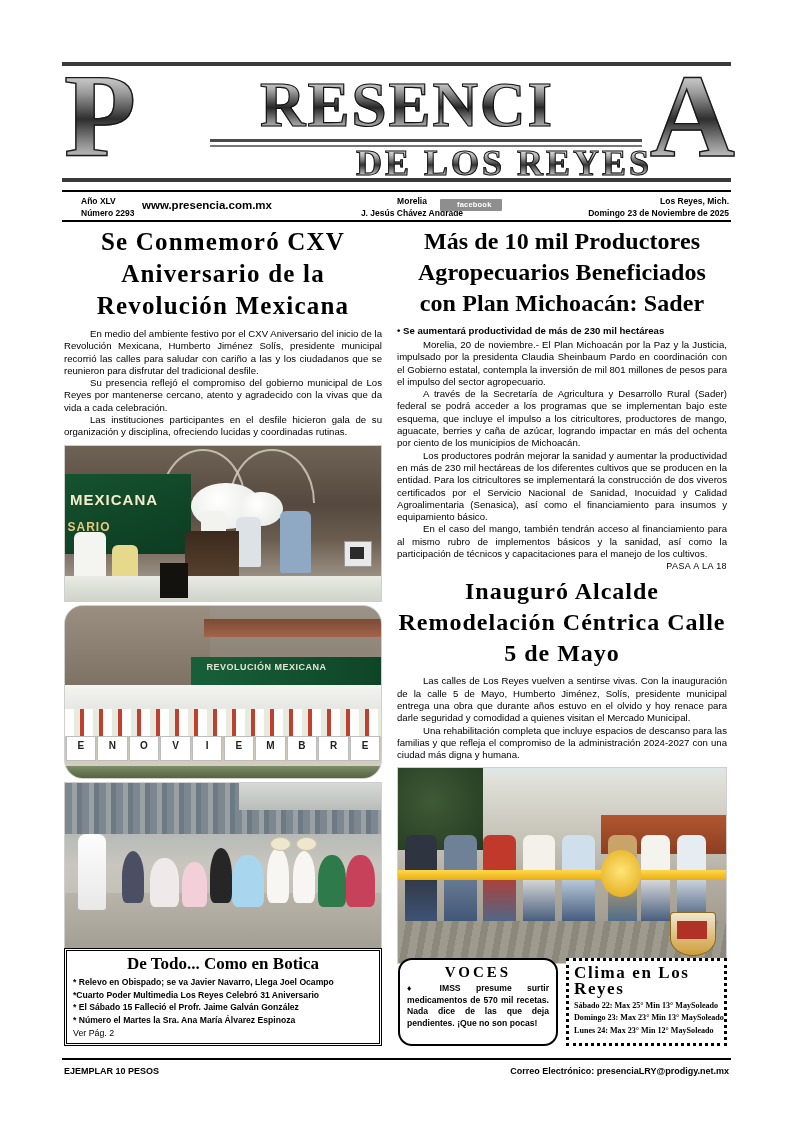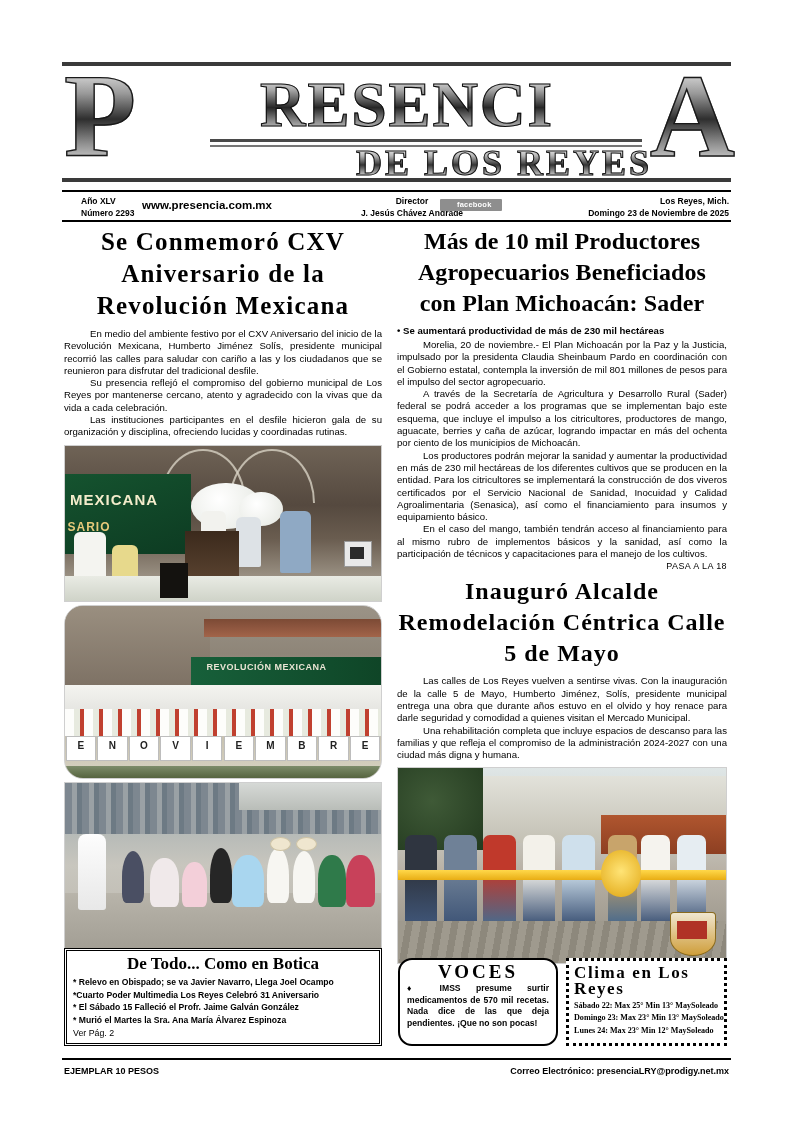--- a/index.html
+++ b/index.html
@@ -153,21 +153,21 @@
   .botica h2{margin:0 0 2px 0;font-family:"Liberation Serif",serif;font-weight:700;
     font-size:17px;text-align:center;line-height:20px;}
   .botica ul{list-style:none;margin:0;padding:0;}
   .botica li{font-size:8.6px;font-weight:700;line-height:12.6px;white-space:nowrap;}
   .botica .verpag{font-size:8.8px;text-align:left;margin-top:2px;}
 
   .voces{position:absolute;left:398px;top:958px;width:160px;height:88px;
     border:2.5px solid #000;border-radius:14px;background:#fff;box-sizing:border-box;
     padding:3px 7px;}
   .voces h2{margin:0 0 2px 0;font-family:"Liberation Serif",serif;font-weight:700;
-    font-size:19px;text-align:center;letter-spacing:3px;line-height:18px;}
+    font-size:15px;text-align:center;letter-spacing:3px;line-height:18px;}
   .voces p{margin:0;font-size:8.6px;font-weight:700;line-height:11.6px;text-align:justify;}
 
   .clima{position:absolute;left:566px;top:958px;width:161px;height:88px;
     border:3px dotted #000;background:#fff;box-sizing:border-box;padding:4px 5px;}
   .clima h2{margin:0 0 3px 0;font-family:"Liberation Serif",serif;font-weight:700;
     font-size:17px;text-align:left;letter-spacing:1.6px;line-height:16px;}
   .clima .row{font-family:"Liberation Serif",serif;font-weight:700;font-size:8.1px;
     line-height:12.4px;white-space:nowrap;}
 
   
@@ -194,21 +194,21 @@
     <div class="rule-bot"></div>
   </div>
 
   <div class="infobar">
     <div class="ib ib-left">
       <div>Año XLV</div>
       <div>Número 2293</div>
     </div>
     <div class="ib ib-url">www.presencia.com.mx</div>
     <div class="ib ib-dir">
-      <div>Director</div>
+      <div>Morelia</div>
       <div>J. Jesús Chávez Andrade</div>
     </div>
     <div class="fb-badge">
       <span>facebook</span>
     </div>
     <div class="ib ib-right">
       <div>Los Reyes, Mich.</div>
       <div>Domingo 23 de Noviembre de 2025</div>
     </div>
   </div>
@@ -315,21 +315,21 @@
       <div class="crest"></div>
     </div>
   </div>
 
   <div class="botica">
     <h2>De Todo... Como en Botica</h2>
     <ul>
       <li>* Relevo en Obispado; se va Javier Navarro, Llega Joel Ocampo</li>
       <li>*Cuarto Poder Multimedia Los Reyes Celebró 31 Aniversario</li>
       <li>* El Sábado 15 Falleció el Profr. Jaime Galván González</li>
-      <li>* Murió el Martes la Sra. Ana María Álvarez Espinoza</li>
+      <li>* Número el Martes la Sra. Ana María Álvarez Espinoza</li>
     </ul>
     <div class="verpag">Ver Pág. 2</div>
   </div>
 
   <div class="voces">
     <h2>VOCES</h2>
     <p>♦ IMSS presume surtir medicamentos de 570 mil recetas. Nada dice de las que deja pendientes. ¡Que no son pocas!</p>
   </div>
 
   <div class="clima">

